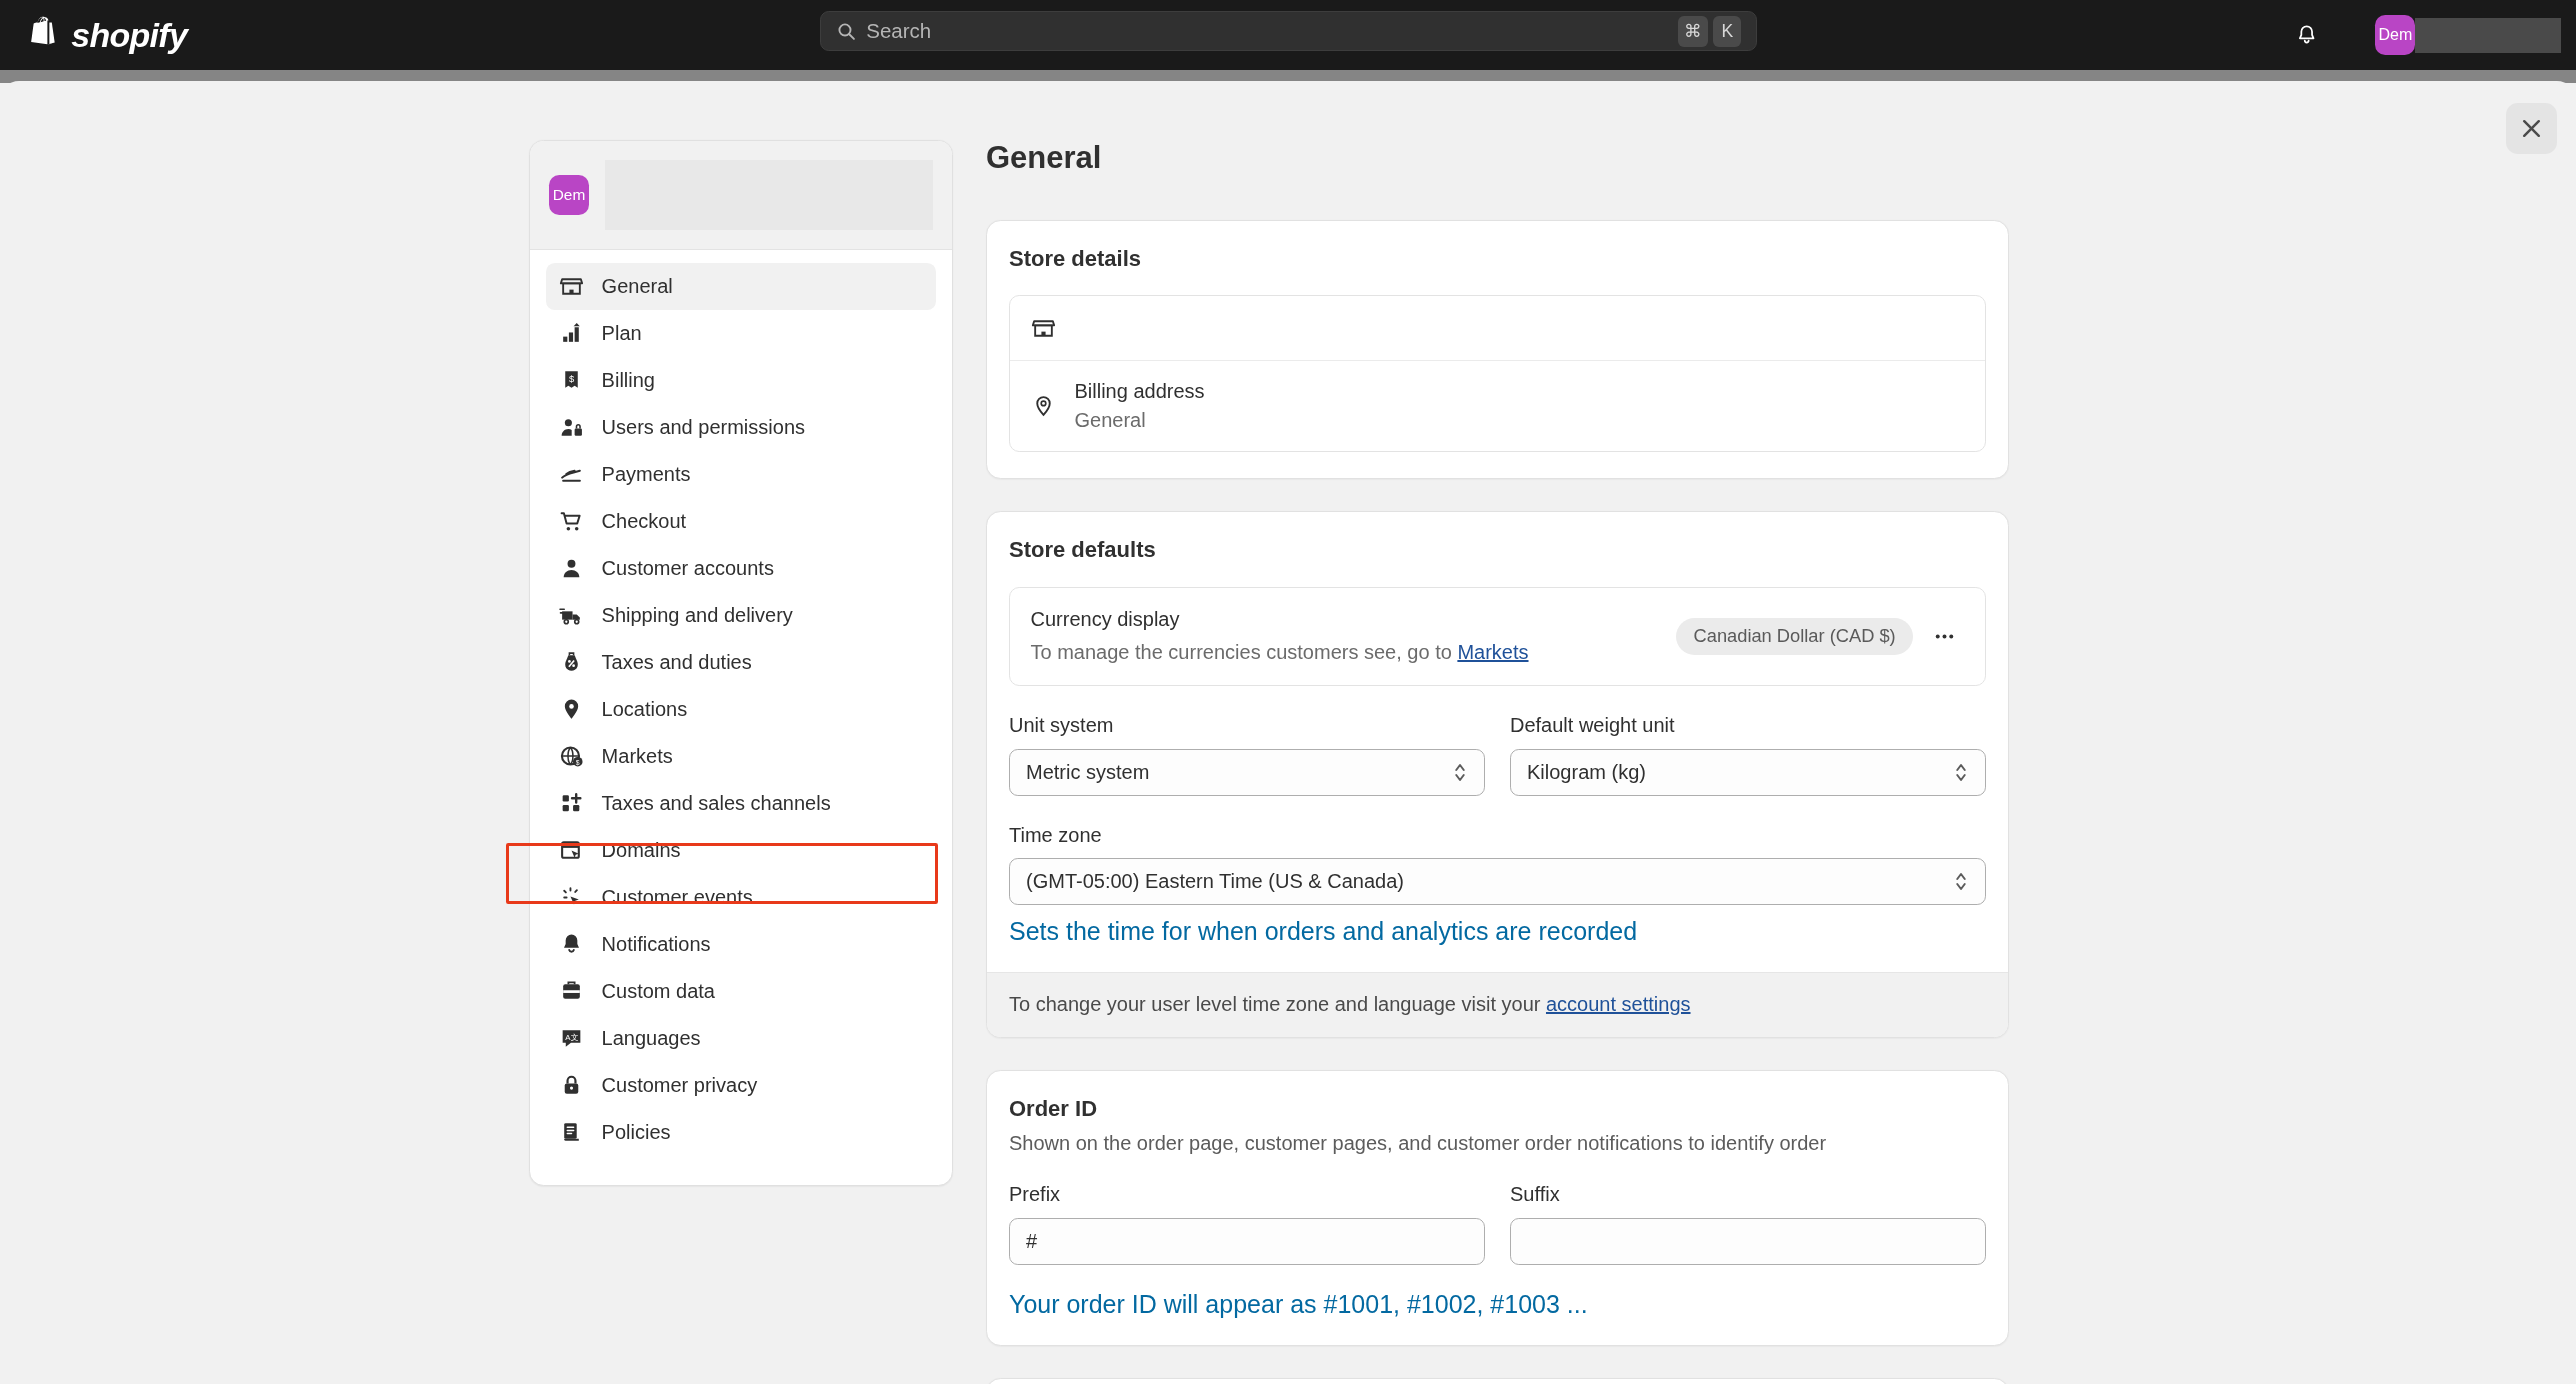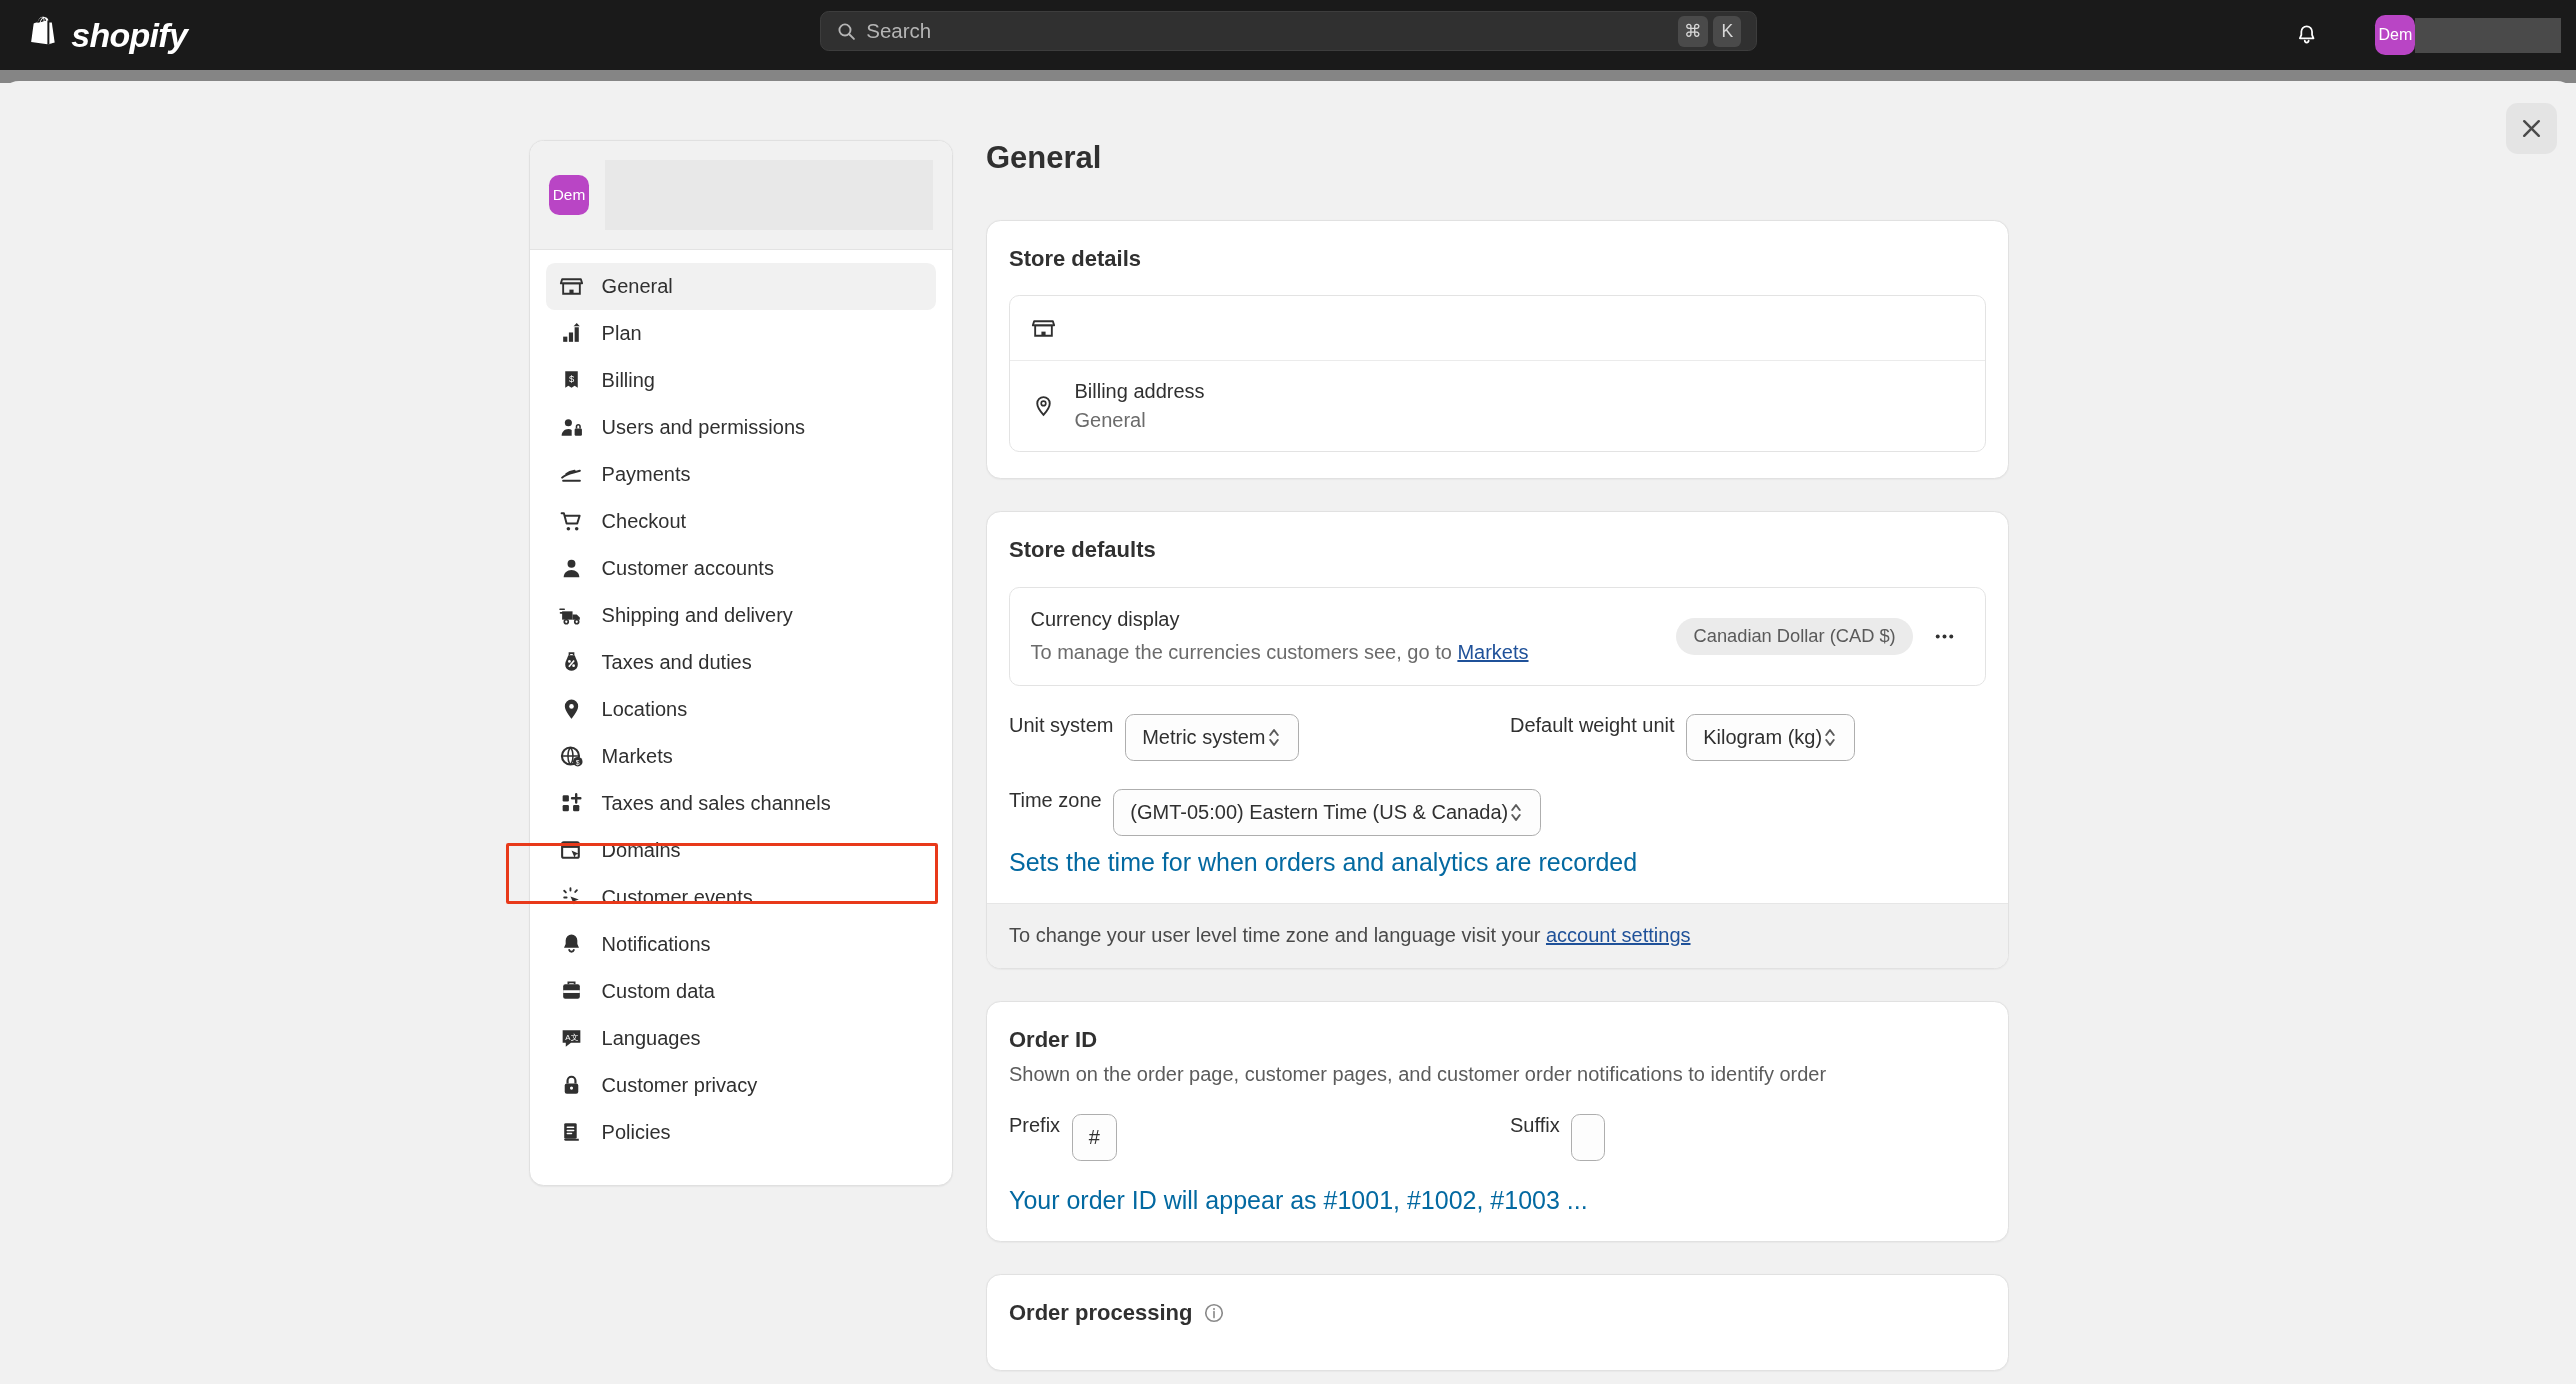--- a/index.html
+++ b/index.html
@@ -166,21 +166,21 @@
   .dots-btn {
     width: 41px; height: 41px; margin-left: 10.2px;
     display: flex; align-items: center; justify-content: center;
   }
   .link { color: #1f5199; text-decoration: underline; }
 
   .field-grid {
     display: grid; grid-template-columns: 1fr 1fr;
     column-gap: 25px; margin-top: 28px;
   }
-  .field { display: flex; gap: 11.7px; }
+  .field { display: flex; flex-direction: column; gap: 11.7px; }
   .field-label { font-size: 20px; color: #303030; }
   .select, .input {
     height: 47px; border: 0.7px solid #aeaeae;
     border-radius: 8.8px; background: #fdfdfd;
     display: flex; align-items: center;
     padding: 0 16px; font-size: 20px; color: #303030;
   }
   .select { justify-content: space-between; }
   .chev { width: 16px; height: 25px; flex: none; }
   .helper { font-size: 25px; color: #0369a1; margin-top: 11.7px; }

